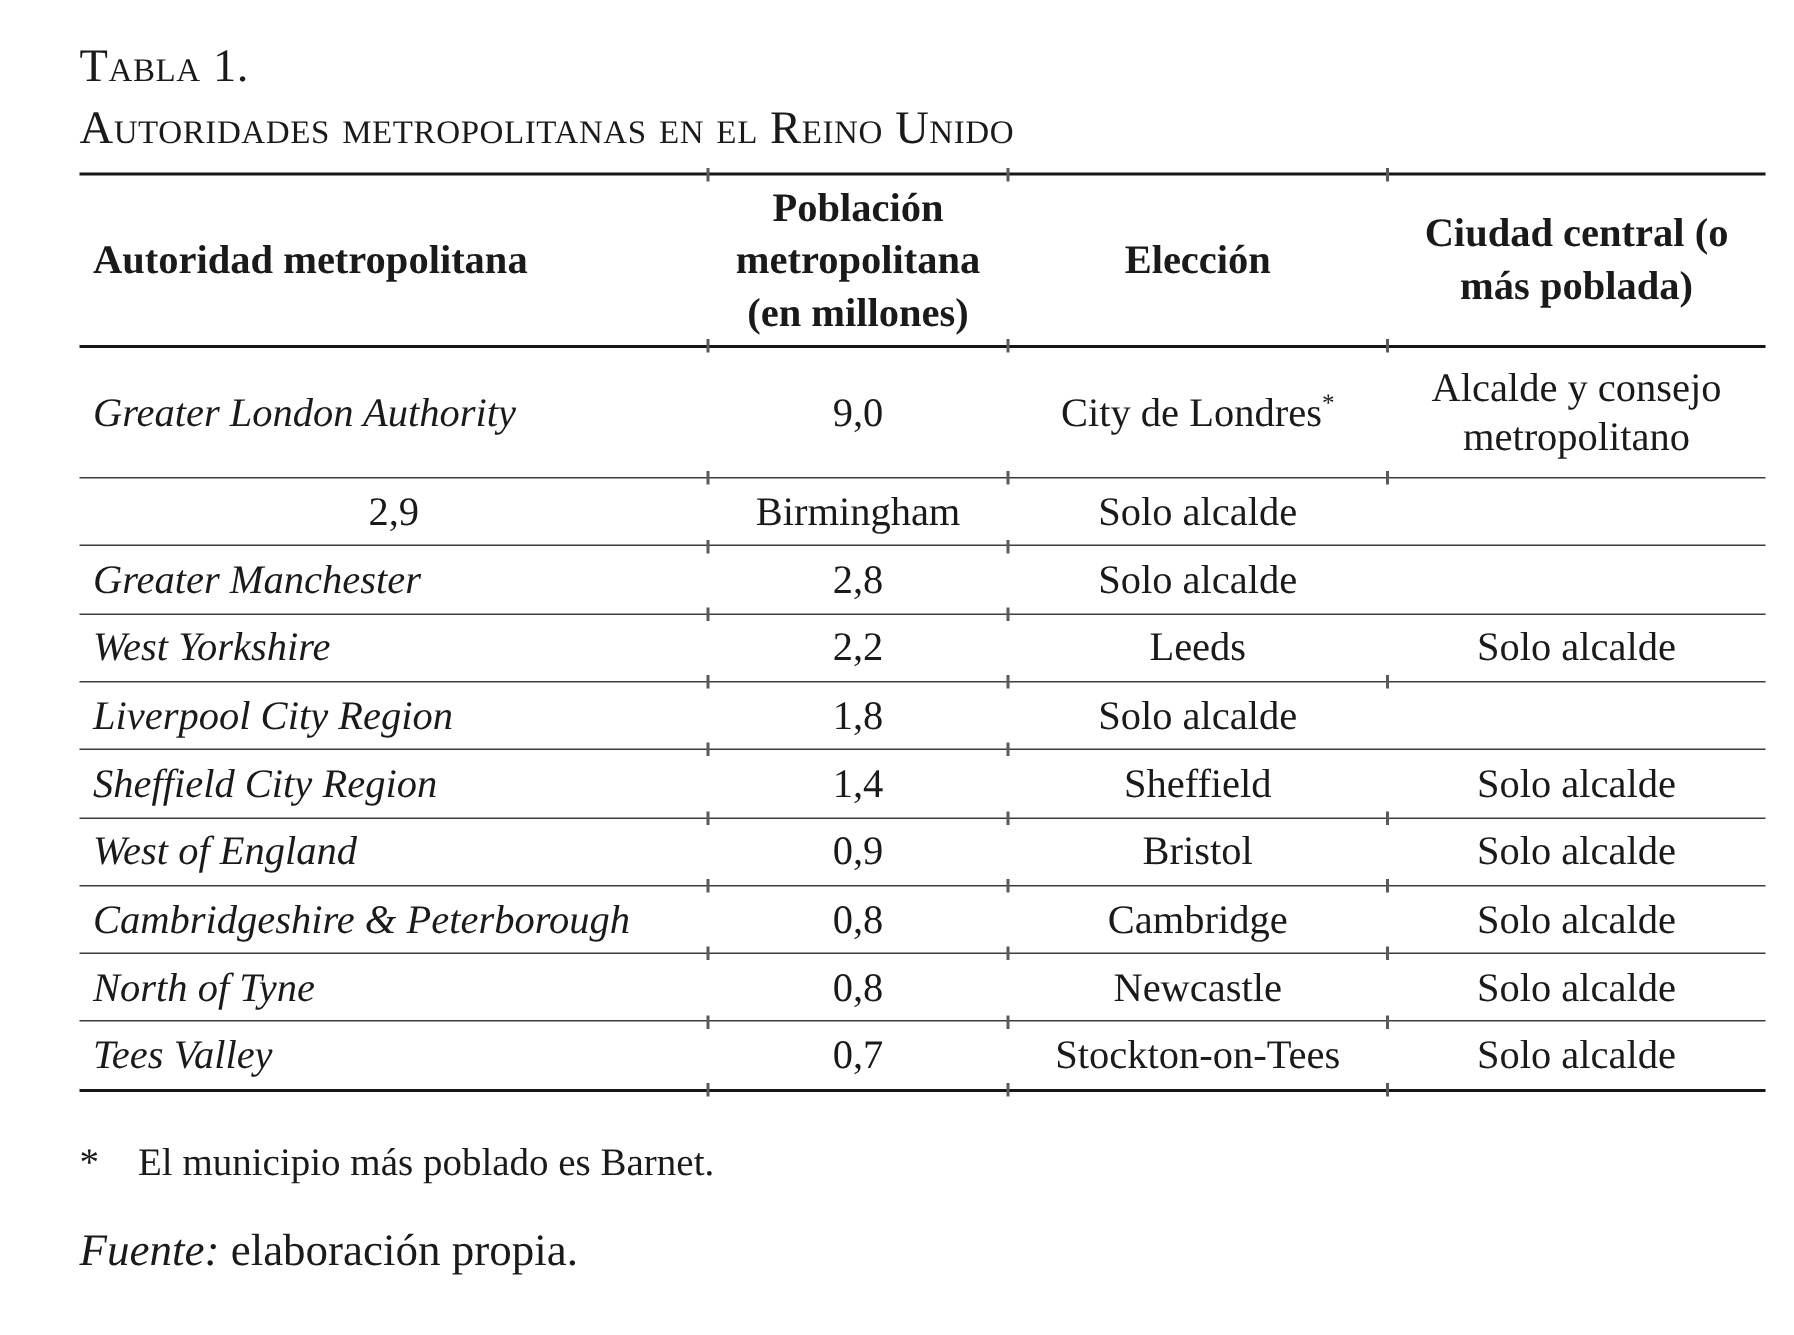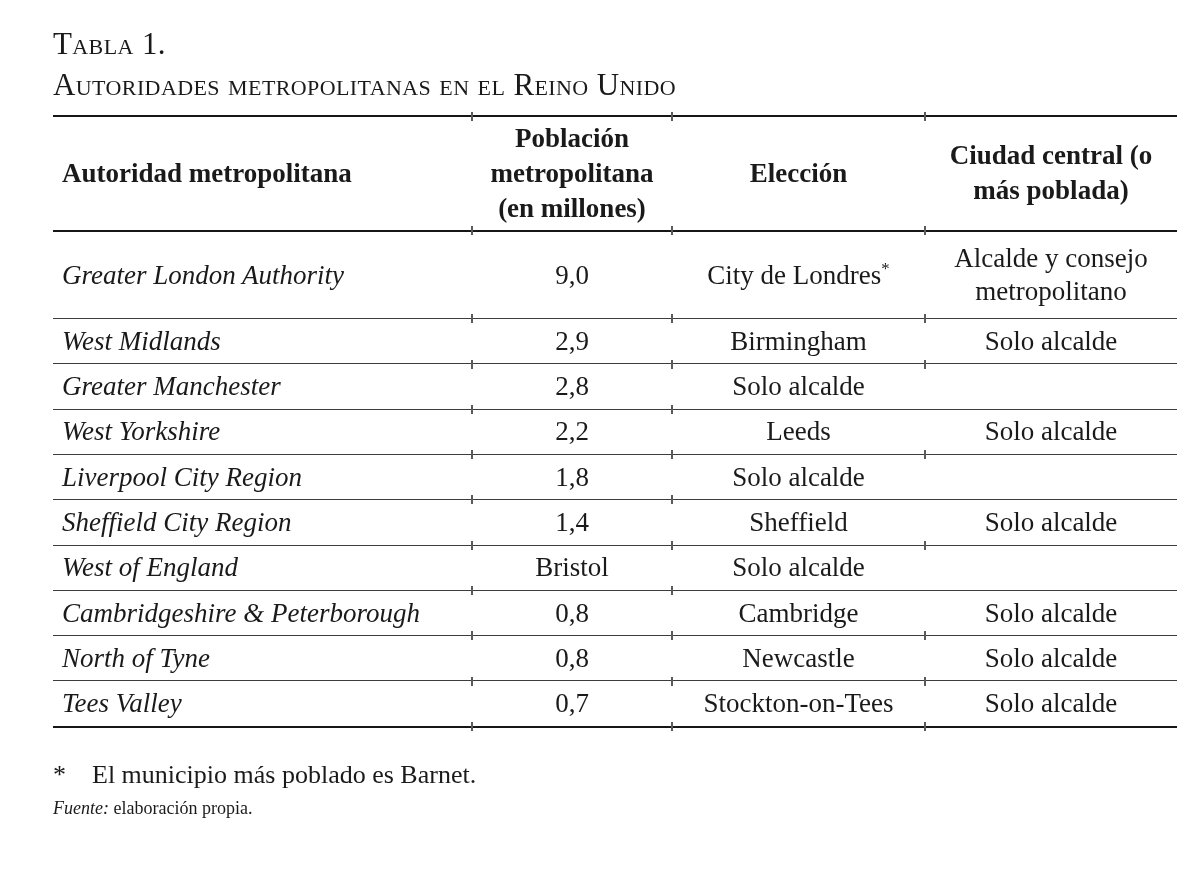--- a/index.html
+++ b/index.html
@@ -87,21 +87,21 @@
 
   
   .footnote {
     margin-top: 32px;
     font-size: 26px;
     display: flex;
     align-items: baseline;
     color: #1a1a1a;
   }
   .fn-marker { width: 39px; flex: 0 0 39px; }
-  .source { margin-top: 8px; font-size: 18px; color: #1a1a1a; }
+  .source { margin-top: 27px; font-size: 30px; color: #1a1a1a; }
   .source-label { font-style: italic; }
 </style>
 </head>
 <body>
 
 <div class="page">
 
   <div class="caption-label">Tabla 1.</div>
   <div class="caption-title">Autoridades metropolitanas en el Reino Unido</div>
 
@@ -117,21 +117,20 @@
     <div class="tr tall">
       <div class="td authority">Greater London Authority</div>
       <div class="td">9,0</div>
       <div class="td">
           <span class="cityline"><span>City de Londres</span><sup class="marker">*</sup></span>
         </div>
       <div class="td">Alcalde y consejo metropolitano</div>
     </div>
 
     <div class="tr">
-      <div class="td authority">West Midlands</div>
       <div class="td">2,9</div>
       <div class="td">Birmingham</div>
       <div class="td">Solo alcalde</div>
     </div>
 
     <div class="tr">
       <div class="td authority">Greater Manchester</div>
       <div class="td">2,8</div>
       <div class="td">Solo alcalde</div>
     </div>
@@ -152,20 +151,21 @@
     <div class="tr">
       <div class="td authority">Sheffield City Region</div>
       <div class="td">1,4</div>
       <div class="td">Sheffield</div>
       <div class="td">Solo alcalde</div>
     </div>
 
 
     <div class="tr">
       <div class="td authority">West of England</div>
+      <div class="td">0,9</div>
       <div class="td">Bristol</div>
       <div class="td">Solo alcalde</div>
     </div>
 
     <div class="tr">
       <div class="td authority">Cambridgeshire &amp; Peterborough</div>
       <div class="td">0,8</div>
       <div class="td">Cambridge</div>
       <div class="td">Solo alcalde</div>
     </div>

